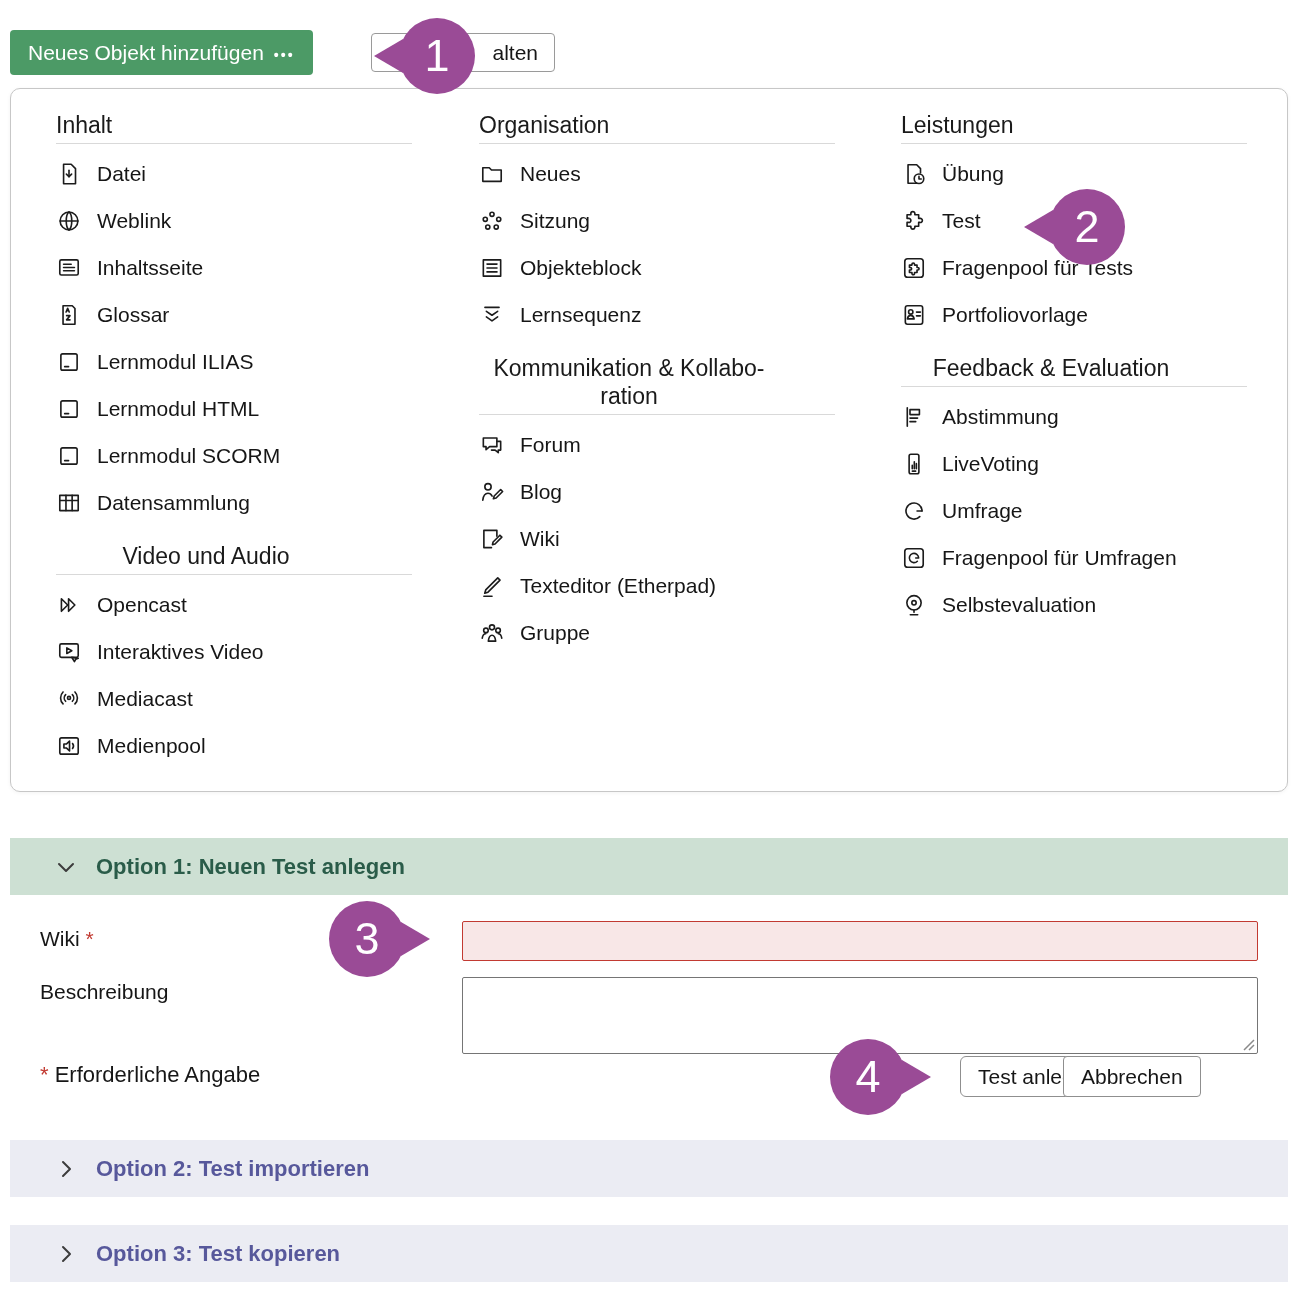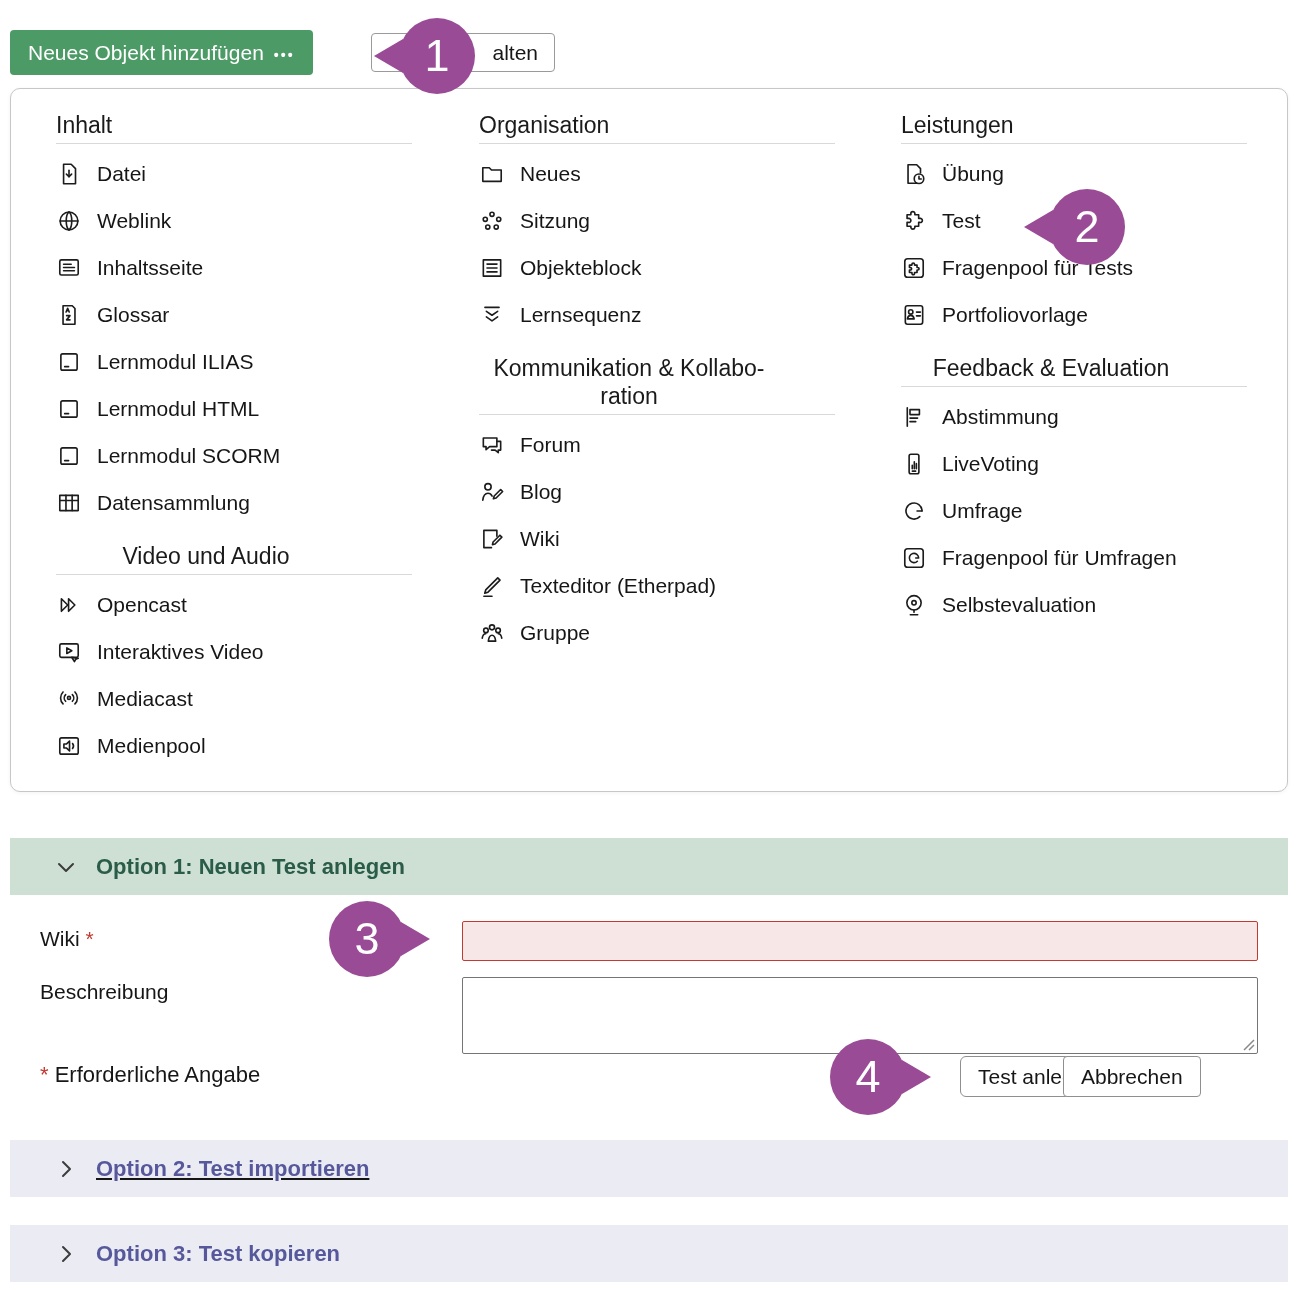--- a/index.html
+++ b/index.html
@@ -27,21 +27,21 @@
   .section-gap{margin-top:16px;text-align:center;}
   .section-head{border-bottom:1px solid var(--divider);padding-bottom:4px;margin-bottom:6px;}
   .section-head .t{font-size:23px;line-height:1.22;max-width:300px;color:#1a1a1a;}
   .item{display:flex;align-items:center;gap:15px;height:47px;cursor:pointer;}
   .item .lbl{font-size:21px;}
   .ic{width:26px;height:26px;flex:0 0 26px;}
   .ic path,.ic circle,.ic rect{fill:none;stroke:#1c1c1c;stroke-width:1.5;stroke-linecap:round;stroke-linejoin:round;}
 
   .accordion{position:absolute;left:10px;width:1278px;height:57px;display:flex;align-items:center;padding-left:44px;gap:18px;cursor:pointer;}
   #acc1{top:838px;background:var(--option1-bg);}
-  #acc2{top:1140px;background:var(--option-bg);text-decoration:underline;}
+  #acc2{top:1140px;background:var(--option-bg);}
   #acc3{top:1225px;background:var(--option-bg);}
   .acc-label{font-size:22px;font-weight:bold;}
   #acc1 .acc-label{color:var(--option1-text);}
   #acc2 .acc-label,#acc3 .acc-label{color:var(--option-text);}
   .chev{width:24px;height:24px;}
   .chev path{fill:none;stroke:#3c3c3c;stroke-width:2;stroke-linecap:round;stroke-linejoin:round;}
 
   .form-label{position:absolute;left:40px;font-size:21px;}
   .req{color:var(--error-red);}
   #title-input{position:absolute;left:462px;top:921px;width:796px;height:40px;border:1.5px solid var(--error-red);

